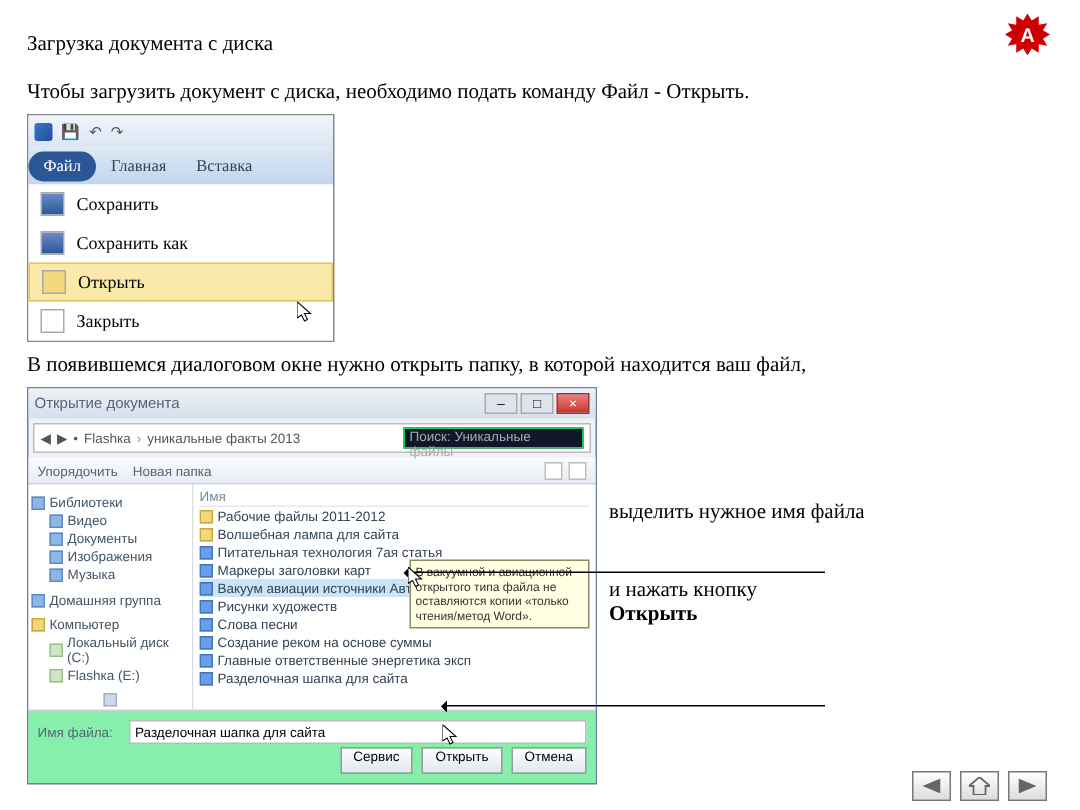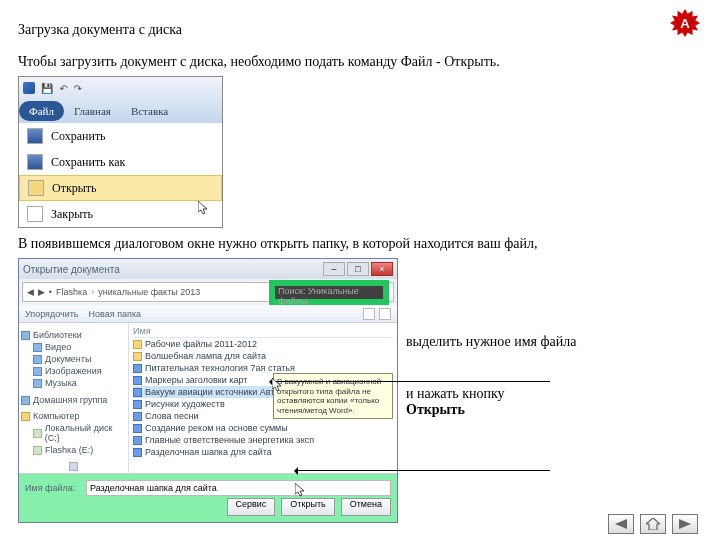--- a/index.html
+++ b/index.html
@@ -28,21 +28,21 @@
   .mico.close { background:#fff; }
 
   .dialog { width:380px; border:1px solid #6b7fa0; background:#eef2f7; position:relative; font-family:Tahoma,Arial,sans-serif; font-size:10px; }
   .dlg-title { height:20px; background:linear-gradient(#eef2f7,#d6dfeb); display:flex; align-items:center; padding:0 4px; }
   .dlg-title .txt { flex:1; font-size:10px; color:#567; }
   .winbtns { display:flex; gap:2px; }
   .winbtn { width:22px; height:14px; background:#dfe4ea; border:1px solid #aaa; font-size:9px; text-align:center; line-height:12px; }
   .winbtn.red { background:linear-gradient(#f08080,#c0392b); color:#fff; border-color:#a03030; }
   .dlg-path { height:20px; background:#fff; border:1px solid #bbb; margin:3px; display:flex; align-items:center; font-size:9px; color:#555; padding:0 4px; gap:4px; }
   .dlg-path .sep { color:#999; }
-  .dlg-path .search { margin-left:auto; width:120px; height:25px; border:6px solid #22c55e; background:#404040; font-size:9px; padding:0 3px; color:#aaa; }
+  .dlg-path .search { margin-left:auto; width:120px; height:14px; border:1px solid #22c55e; background:#0f172a; font-size:9px; padding:0 3px; color:#aaa; }
   .dlg-tool { height:18px; background:linear-gradient(#fafcff,#e6ecf5); border-bottom:1px solid #ccd; padding:0 6px; font-size:9px; color:#567; display:flex; align-items:center; gap:10px; }
   .dlg-tool .rt { margin-left:auto; display:flex; gap:4px; }
   .dlg-tool .rt span { width:12px; height:12px; border:1px solid #bbb; background:#fff; }
   .dlg-body { display:flex; height:150px; }
   .nav { width:110px; background:#fff; border-right:1px solid #ddd; overflow:hidden; padding:4px 2px; }
   .nav-group { font-size:9px; color:#456; margin:3px 0 1px; display:flex; align-items:center; gap:3px; }
   .nav-item { font-size:9px; color:#456; margin-left:12px; padding:1px 0; display:flex; align-items:center; gap:3px; }
   .ni-ico { width:9px; height:9px; background:#f4d77c; border:1px solid #c9a93a; }
   .ni-ico.lib { background:#8bb7e8; border-color:#5f8cc0; }
   .ni-ico.drv { background:#d0e4c6; border-color:#9abf8a; }

